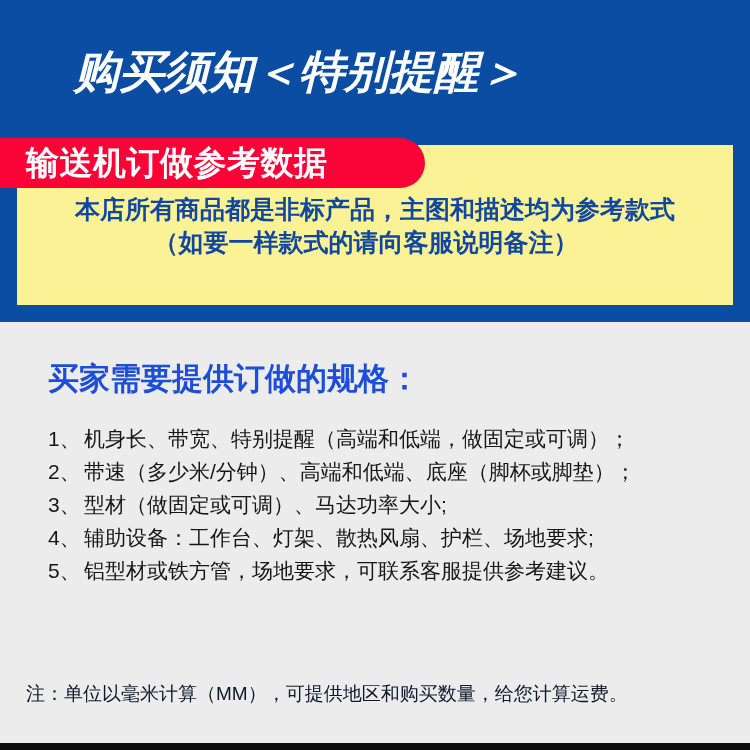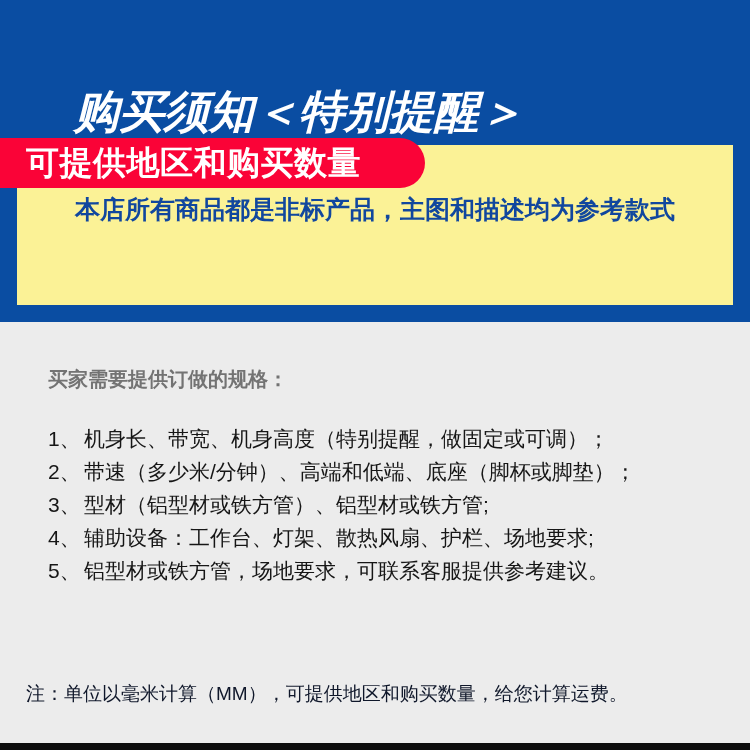--- a/index.html
+++ b/index.html
@@ -38,21 +38,20 @@
     top: 40px;
     width: 598px;
     text-align: center;
     color: #ffffff;
     font-size: 45px;
     line-height: 64px;
     font-weight: bold;
     font-style: italic;
     letter-spacing: 0px;
     white-space: nowrap;
-    margin-top: 40px;
   }
 
   
   .yellow-panel {
     position: absolute;
     left: 17px;
     top: 145px;
     width: 716px;
     height: 160px;
     background: #fbf296;
@@ -112,22 +111,22 @@
     top: 322px;
     width: 750px;
     height: 421px;
     background: #ececec;
   }
 
   .section-heading {
     position: absolute;
     left: 48px;
     top: 42px;
-    color: #737373;
-    font-size: 20px;
+    color: #1d4ed8;
+    font-size: 31px;
     line-height: 30px;
     font-weight: bold;
     white-space: nowrap;
   }
 
   .spec-list {
     position: absolute;
     left: 48px;
     top: 100px;
     width: 680px;
@@ -177,53 +176,54 @@
 
 <div id="page">
 
   <div class="banner">
 
     <div class="banner-title">购买须知＜特别提醒＞</div>
 
     <div class="yellow-panel">
       <div class="yellow-text">
         <span class="yellow-line">本店所有商品都是非标产品，主图和描述均为参考款式</span>
+        <span class="yellow-line second">（如要一样款式的请向客服说明备注）</span>
       </div>
     </div>
 
     <div class="red-badge">
-      <span class="red-badge-label">可提供地区和购买数量</span>
+      <span class="red-badge-label">输送机订做参考数据</span>
     </div>
 
   </div>
 
   <div class="content">
 
     <div class="section-heading">买家需要提供订做的规格：</div>
 
     <div class="spec-list">
 
       <div class="spec-item">
         <span class="spec-num">1、</span>
         <span class="spec-body">
-          <span class="spec-sub">机身长、带宽、机身高度（特别提醒，做固定或可调）；</span>
+          <span class="spec-sub">机身长、带宽、特别提醒（高端和低端，做固定或可调）；</span>
         </span>
       </div>
 
       <div class="spec-item">
         <span class="spec-num">2、</span>
         <span class="spec-body">
           <span class="spec-sub">带速（多少米/分钟）、高端和低端、底座（脚杯或脚垫）；</span>
         </span>
       </div>
 
       <div class="spec-item">
         <span class="spec-num">3、</span>
         <span class="spec-body">
-          <span class="spec-sub">型材（铝型材或铁方管）、铝型材或铁方管;</span>
+          <span class="spec-sub">型材（做固定或可调）、马达功率大小;</span>
         </span>
       </div>
 
       <div class="spec-item">
         <span class="spec-num">4、</span>
         <span class="spec-body">
           <span class="spec-sub">辅助设备：工作台、灯架、散热风扇、护栏、场地要求;</span>
         </span>
       </div>
 

